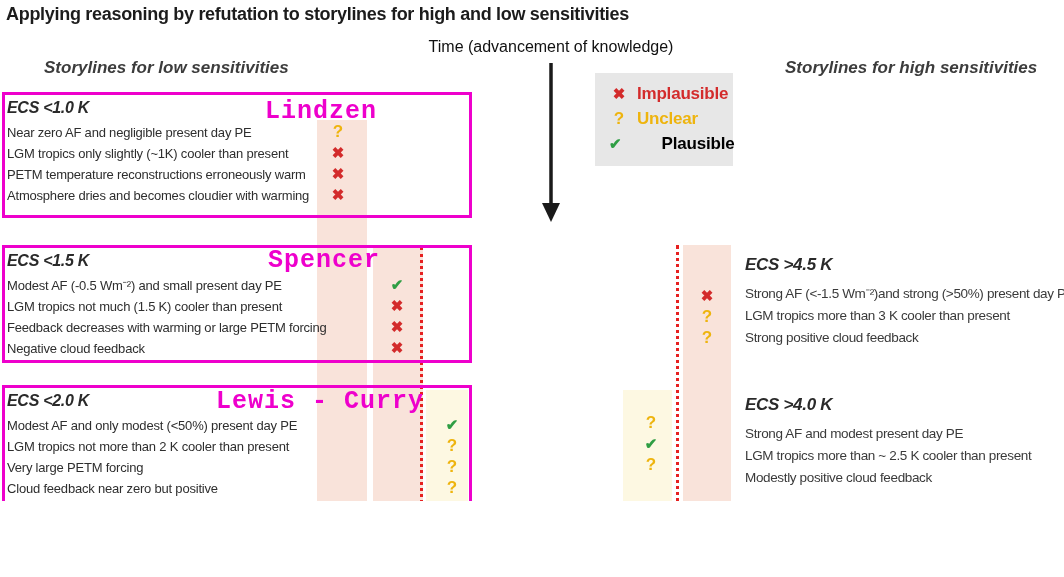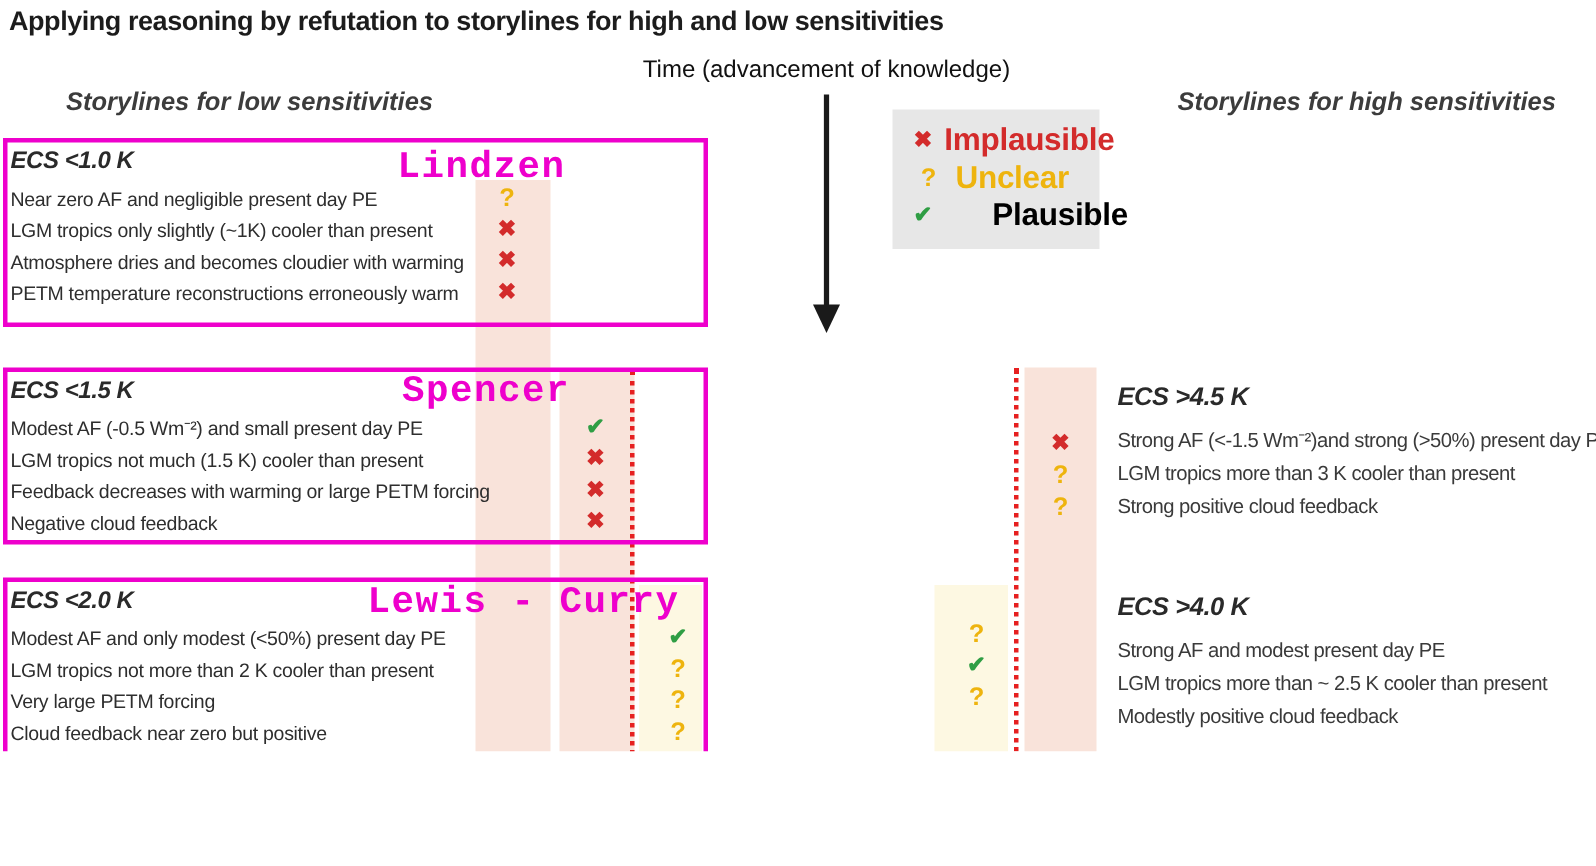--- a/index.html
+++ b/index.html
@@ -26,21 +26,21 @@
     font-size:16px;color:#111;white-space:nowrap;}
   .col-header{position:absolute;z-index:3;font-size:17px;font-weight:bold;font-style:italic;
     color:#3c3c3c;white-space:nowrap;}
   #col-header-low{left:44px;top:58px;}
   #col-header-high{left:785px;top:58px;}
   
   .legend{position:absolute;left:595px;top:73px;width:138px;height:93px;z-index:3;
     background:#e7e7e7;padding-top:8px;box-sizing:border-box;}
   .legend-row{display:flex;align-items:center;line-height:25px;padding-left:14px;}
   .legend-row .sym{width:20px;text-align:center;}
-  .legend-label{font-weight:bold;font-size:21px;margin-left:8px;letter-spacing:-0.2px;}
+  .legend-label{font-weight:bold;font-size:17px;margin-left:8px;letter-spacing:-0.2px;}
   
   .sym{font-weight:bold;}
   .sym-cross{color:#d32b2b;font-size:15px;}
   .sym-question{color:#eeb40e;font-size:17px;font-weight:900;}
   .sym-check{color:#2f9e44;font-size:15px;}
   
   .sbox{position:absolute;left:2px;width:470px;z-index:3;border:3px solid #ee00cc;
     box-sizing:border-box;background:transparent;padding:2px 0 0 2px;}
   #box-lindzen{top:92px;height:126px;}
   #box-spencer{top:245px;height:118px;}
@@ -50,21 +50,21 @@
   .rows{line-height:21px;font-size:13px;letter-spacing:-0.2px;color:#2e2e2e;}
   .row-text{white-space:nowrap;}
   .sym-col{position:absolute;width:20px;text-align:center;line-height:21px;top:26px;}
   #box-lindzen .sym-col{left:323px;}
   #box-spencer .sym-col{left:382px;}
   #box-lewis .sym-col{left:437px;}
   .name-label{position:absolute;z-index:4;font-family:Liberation Mono, monospace;
     font-size:25px;font-weight:bold;letter-spacing:1px;color:#ee00cc;white-space:nowrap;}
   #box-lindzen .name-label{left:260px;top:2px;}
   #box-spencer .name-label{left:263px;top:-2px;}
-  #box-lewis .name-label{left:240px;top:-1px;}
+  #box-lewis .name-label{left:211px;top:-1px;}
   
   .hsec{position:absolute;left:745px;width:320px;z-index:3;}
   #hsec-45{top:252px;}
   #hsec-40{top:392px;}
   .hsec .ecs-header{font-size:17px;line-height:26px;height:26px;}
   .hrows{margin-top:5px;line-height:22px;font-size:13.5px;letter-spacing:-0.35px;color:#3a3a3a;}
   .hsym{position:absolute;width:20px;text-align:center;line-height:21px;z-index:3;}
   #hsym-45{left:697px;top:285px;}
   #hsym-40{left:641px;top:412px;}
   
@@ -110,22 +110,22 @@
         <span class="legend-label" style="color: #000000; margin-left: 40px;">Plausible</span>
       </div>
     </div>
 
   <div class="sbox" id="box-lindzen">
     <div class="name-label">Lindzen</div>
     <div class="ecs-header">ECS &lt;1.0 K</div>
     <div class="rows">
         <div class="row-text">Near zero AF and negligible present day PE</div>
         <div class="row-text">LGM tropics only slightly (~1K) cooler than present</div>
+        <div class="row-text">PETM temperature reconstructions erroneously warm</div>
         <div class="row-text">Atmosphere dries and becomes cloudier with warming</div>
-        <div class="row-text">PETM temperature reconstructions erroneously warm</div>
       </div>
     <div class="sym-col">
         <div class="sym sym-question">?</div>
         <div class="sym sym-cross">✖</div>
         <div class="sym sym-cross">✖</div>
         <div class="sym sym-cross">✖</div>
       </div>
   </div>
   <div class="sbox" id="box-spencer">
     <div class="name-label">Spencer</div>

